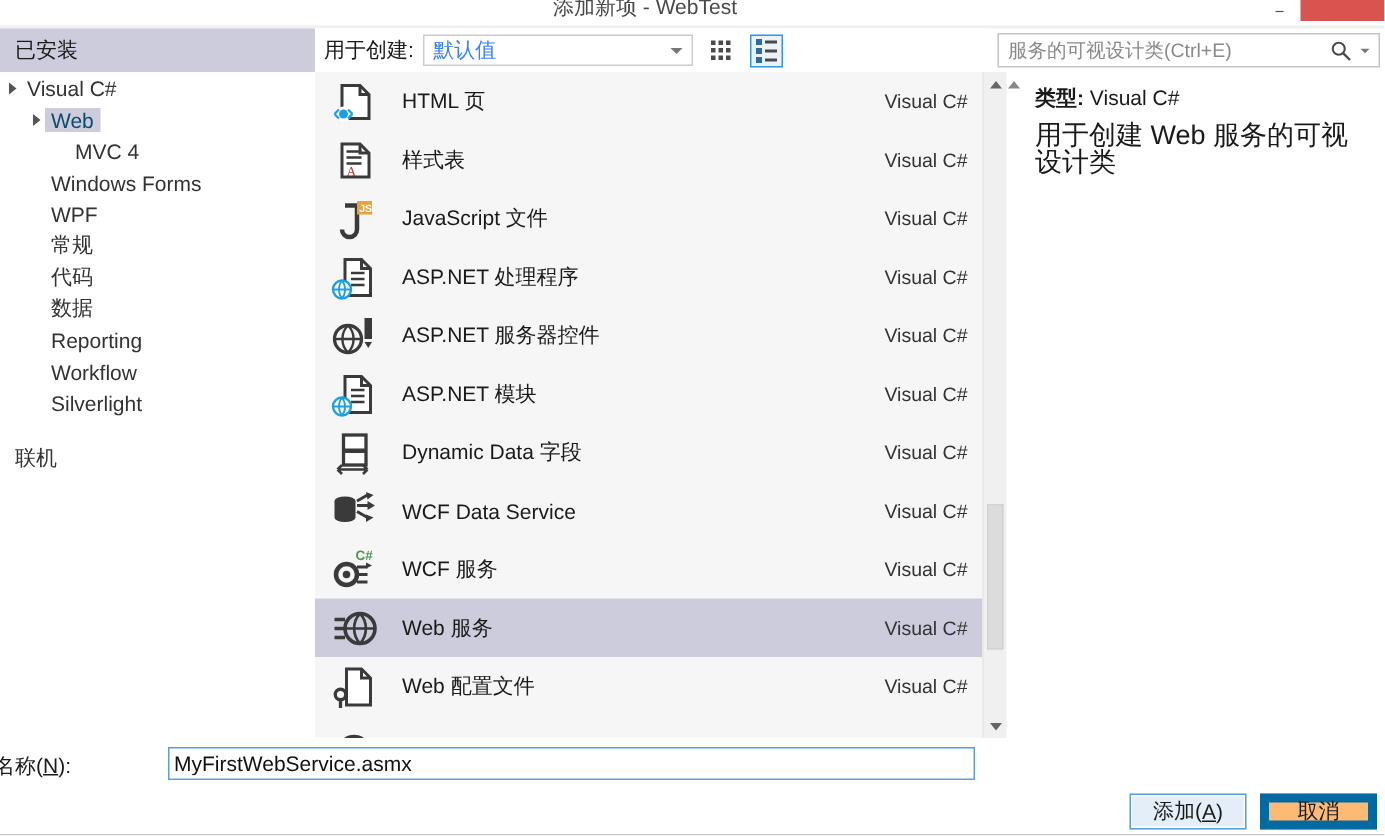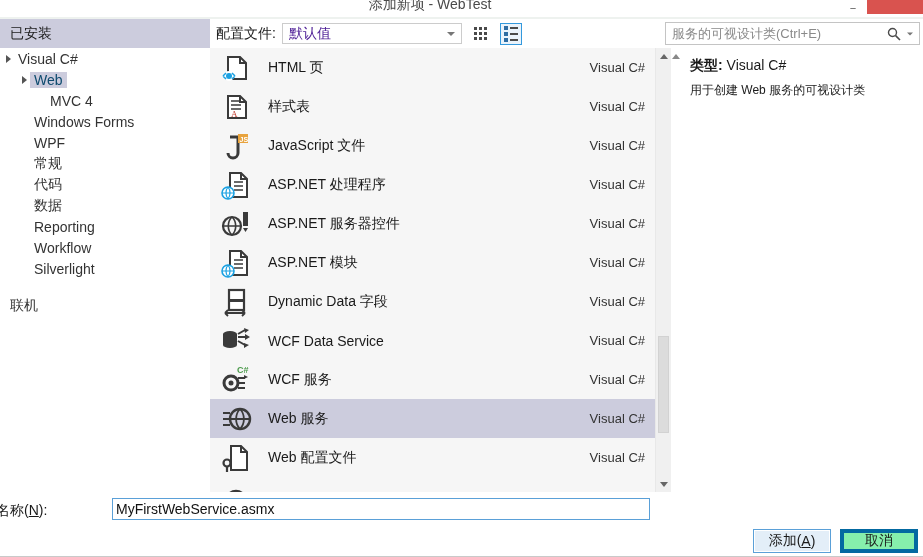--- a/index.html
+++ b/index.html
@@ -61,21 +61,21 @@
   .sort-label {
     font-size: 14px; color: #1a1a1a; margin-left: 6px; white-space: nowrap;
   }
   .sort-combo {
     position: relative;
     margin-left: 6px; width: 180px; height: 21px;
     border: 1px solid #cccccc; background: #ffffff;
     display: flex; align-items: center;
   }
   .sort-combo .val {
-    font-size: 14px; color: #4c1d95; padding-left: 6px;
+    font-size: 14px; color: #3b82f6; padding-left: 6px;
   }
   .sort-combo .arrow {
     position: absolute; right: 6px; top: 50%; transform: translateY(-50%);
     width: 0; height: 0;
     border-left: 4px solid transparent;
     border-right: 4px solid transparent;
     border-top: 4px solid #777;
   }
 
   .viewbtn {
@@ -204,21 +204,21 @@
     border-right: 4px solid transparent;
     border-bottom: 5px solid #888;
   }
   .detail-type {
     position: absolute; left: 18px; top: 9px;
     font-size: 14px; color: #1a1a1a; white-space: nowrap;
   }
   .detail-type b { font-weight: bold; }
   .detail-desc {
     position: absolute; left: 18px; top: 33px; width: 225px;
-    font-size: 12px; color: #1a1a1a; line-height: 18px;
+    font-size: 18px; color: #1a1a1a; line-height: 18px;
   }
 
   
   .namerow {
     position: absolute; left: 0; top: 498px; width: 923px; height: 26px;
   }
   .namelabel {
     position: absolute; left: -4px; top: 4px;
     font-size: 14px; color: #1a1a1a; white-space: nowrap;
   }
@@ -234,22 +234,22 @@
   }
 
   .btnrow {
     position: absolute; left: 0; top: 525px; width: 741px; height: 32px;
   }
   .btn {
     position: absolute; top: 4px;
     height: 24px; width: 78px;
     font-family: "Liberation Sans", "DejaVu Sans", sans-serif;
     font-size: 14px; color: #1a1a1a;
-    background: #86efac;
-    border: 4px solid #0369a1;
+    background: #fdba74;
+    border: 6px solid #0369a1;
     display: flex; align-items: center; justify-content: center;
     white-space: nowrap;
   }
   .btn u { text-decoration: underline; }
   .btn.primary {
     left: 753px;
     background: #e3eef8;
     border: 1px solid #5aa0d8;
     box-shadow: inset 0 0 0 1px #ffffff;
   }
@@ -265,21 +265,21 @@
     <div class="title-minimize">−</div>
     <div class="title-close"></div>
   </div>
   <div class="title-underline"></div>
 
   <div class="installed-header">
     <span>已安装</span>
   </div>
 
   <div class="sortbar">
-    <div class="sort-label">配置文件:</div>
+    <div class="sort-label">用于创建:</div>
     <div class="sort-combo">
       <div class="val">默认值</div>
       <div class="arrow"></div>
     </div>
     <div class="viewbtn tiles">
       <div class="dotgrid">
         <i></i>
           <i></i>
           <i></i>
           <i></i>

